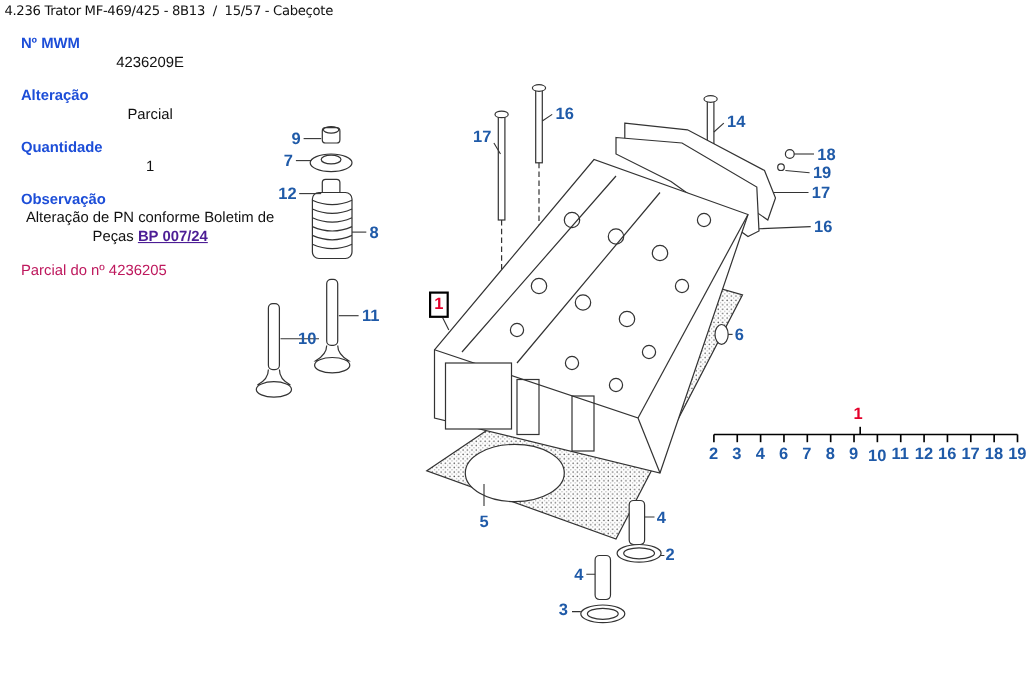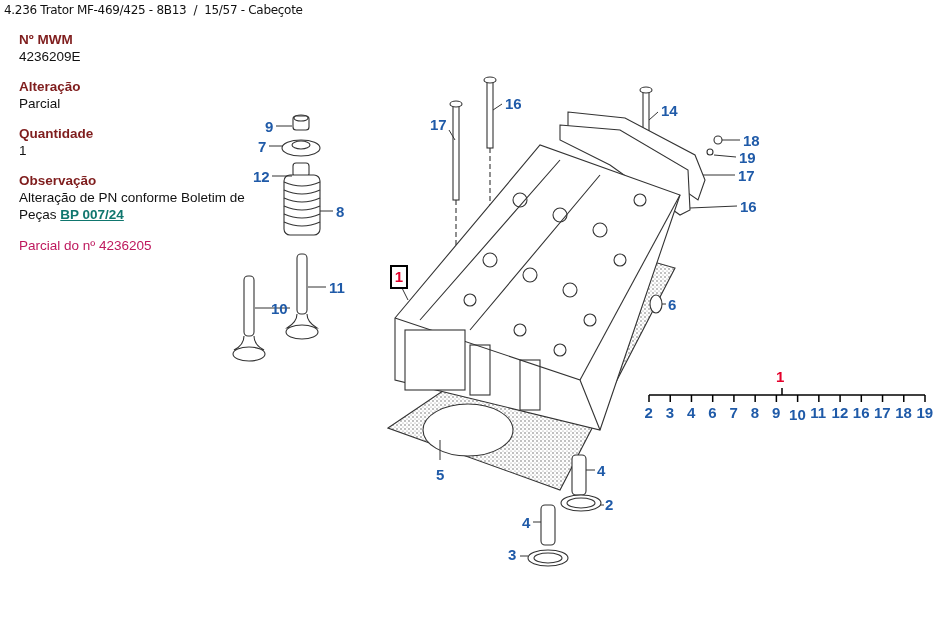--- a/index.html
+++ b/index.html
@@ -7,25 +7,25 @@
   body { position: relative; font-family: "Liberation Sans", "DejaVu Sans", sans-serif; color: #000; }
 
   .title-bar {
     position: absolute; left: 4px; top: 3px;
     font-family: "DejaVu Sans", "Liberation Sans", sans-serif;
     font-size: 12px; color: #111; letter-spacing: -0.3px; white-space: pre;
   }
 
   .info-panel { position: absolute; left: 19px; top: 32px; width: 235px; }
   .info-label {
-    font-weight: bold; font-size: 13.5px; color: #7f1d1d; line-height: 16px;
-  }
-  .info-value { font-size: 13.5px; color: #111; line-height: 17px; margin-bottom: 14px; }
+    font-weight: bold; font-size: 13.5px; color: #1d4ed8; line-height: 16px;
+  }
+  .info-value { font-size: 13.5px; color: #111; line-height: 17px; margin-bottom: 14px; text-align: center; }
   .info-value.last { margin-bottom: 14px; }
-  .info-link { color: #0f766e; font-weight: bold; text-decoration: underline; cursor: pointer; }
+  .info-link { color: #4c1d95; font-weight: bold; text-decoration: underline; cursor: pointer; }
   .info-note { font-size: 13.5px; color: #be185d; line-height: 17px; }
 
   .diagram { position: absolute; left: 0; top: 0; width: 939px; height: 635px; }
   .callout {
     position: absolute; font-weight: bold; font-size: 15px; color: #1f5aa8;
     font-family: "Liberation Sans", sans-serif; cursor: pointer;
   }
   .callout-main {
     position: absolute; left: 390px; top: 265px; width: 18px; height: 24px;
     border: 2px solid #000; color: #e4002b; font-weight: bold; font-size: 15px;

